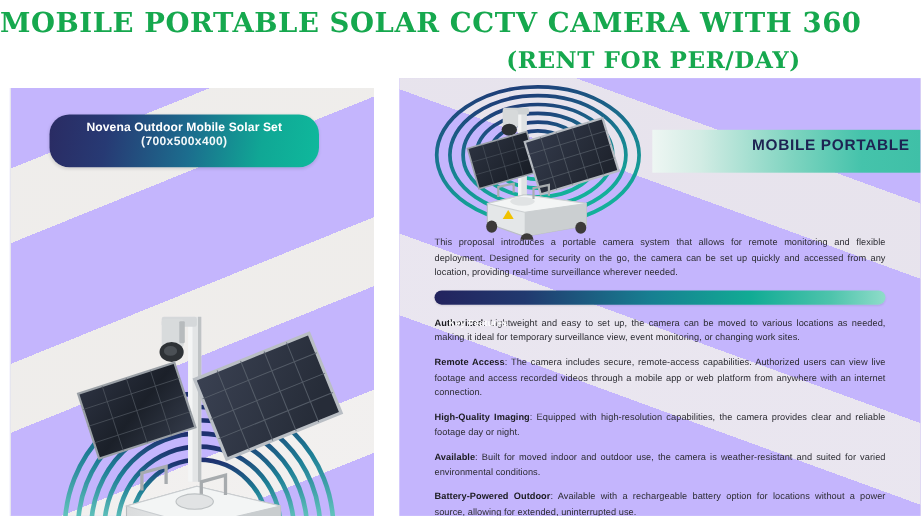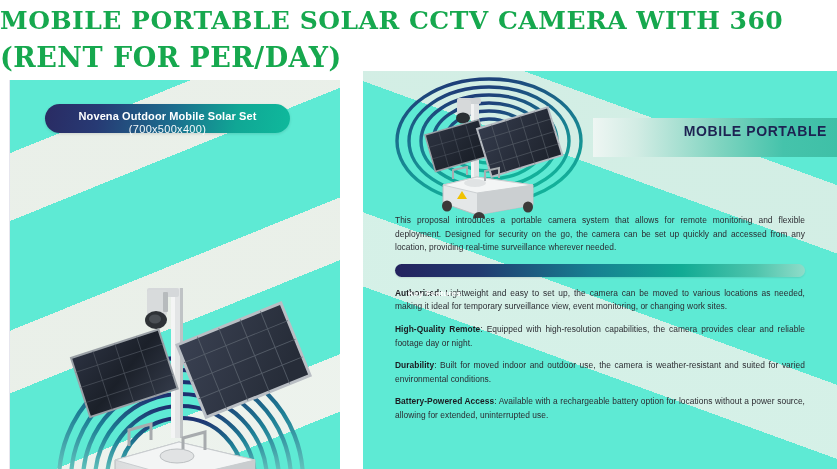--- a/index.html
+++ b/index.html
@@ -6,38 +6,38 @@
   body{
     width:837px;height:469px;overflow:hidden;
     background:#ffffff;
     font-family:"Liberation Sans", sans-serif;
     position:relative;
   }
 
   
   #title-block{
     position:absolute;left:0;top:0;width:728px;height:78px;
-    text-align:left;z-index:5;
+    text-align:right;z-index:5;
   }
   .title-line{
     font-family:"DejaVu Serif", serif;
     font-weight:700;
     color:#16a84e;
     letter-spacing:.5px;
     line-height:1;
     text-transform:uppercase;
     white-space:nowrap;
   }
   #title-line-1{font-size:25px;padding-top:8px;}
-  #title-line-2{font-size:27px;padding-top:11px;}
+  #title-line-2{font-size:21px;padding-top:11px;}
 
   
   .panel{
     position:absolute;
-    background:#5eead4;
+    background:#c4b5fd;
     overflow:hidden;
   }
   #left-panel{
     left:9px;top:80px;width:330px;height:389px;
     border-left:1px solid #e6e6ee;
   }
   #right-panel{
     left:363px;top:71px;width:474px;height:398px;
     border-right:1px solid #dededa;
   }
@@ -56,33 +56,33 @@
     position:absolute;inset:0;pointer-events:none;
     background:
       linear-gradient(200deg, rgba(0,0,0,0) 0%, rgba(0,0,0,0) 20%,
         #f0efe9 20%, #f0efe9 32%, rgba(0,0,0,0) 32%, rgba(0,0,0,0) 55%,
         #f3f2ec 55%, #f3f2ec 68%, rgba(0,0,0,0) 68%);
     opacity:.8;
   }
 
   
   #product-pill{
-    position:absolute;left:45px;top:104px;width:245px;height:29px;
+    position:absolute;left:45px;top:104px;width:245px;height:48px;
     border-radius:18px;
     background:linear-gradient(100deg,#2a2b63 0%,#273a74 22%,#1c6d8e 52%,#10a795 78%,#0fb99c 100%);
     color:#ffffff;text-align:center;
     z-index:4;
     box-shadow:0 1px 3px rgba(0,0,0,.12);
   }
   #pill-title{
     font-size:11px;font-weight:700;letter-spacing:.1px;
     padding-top:6px;line-height:1.1;
   }
   #pill-dims{
-    font-size:11px;font-weight:400;letter-spacing:.3px;
+    font-size:11px;font-weight:700;letter-spacing:.3px;
     padding-top:1px;line-height:1.1;opacity:.95;
   }
 
   
   #left-art{position:absolute;left:9px;top:150px;width:330px;height:319px;}
 
   
   #header-band{
     position:absolute;left:230px;top:47px;width:244px;height:39px;
     background:linear-gradient(90deg,#eef6f3 0%,#d2ece4 18%,#7fd4c0 52%,#45c3ab 78%,#3fc0a7 100%);
@@ -311,31 +311,34 @@
     <p class="para">This proposal introduces a portable camera system that allows for remote monitoring and flexible deployment. Designed for security on the go, the camera can be set up quickly and accessed from any location, providing real-time surveillance wherever needed.</p>
 
     <div id="key-features-bar">
       <span id="key-features-label">Key Features</span>
     </div>
 
     <p class="para">
       <b>Authorized</b><span>:</span><span> Lightweight and easy to set up, the camera can be moved to various locations as needed, making it ideal for temporary surveillance view, event monitoring, or changing work sites.</span>
     </p>
 
-
-    <p class="para">
-      <b>High-Quality Remote</b><span>:</span><span> Equipped with high-resolution capabilities, the camera provides clear and reliable footage day or night.</span>
-    </p>
-
-    <p class="para">
-      <b>Durability</b><span>:</span><span> Built for moved indoor and outdoor use, the camera is weather-resistant and suited for varied environmental conditions.</span>
-    </p>
-
-    <p class="para">
-      <b>Battery-Powered Access</b><span>:</span><span> Available with a rechargeable battery option for locations without a power source, allowing for extended, uninterrupted use.</span>
+    <p class="para">
+      <b>Remote Access</b><span>:</span><span> The camera includes secure, remote-access capabilities. Authorized users can view live footage and access recorded videos through a mobile app or web platform from anywhere with an internet connection.</span>
+    </p>
+
+    <p class="para">
+      <b>High-Quality Imaging</b><span>:</span><span> Equipped with high-resolution capabilities, the camera provides clear and reliable footage day or night.</span>
+    </p>
+
+    <p class="para">
+      <b>Available</b><span>:</span><span> Built for moved indoor and outdoor use, the camera is weather-resistant and suited for varied environmental conditions.</span>
+    </p>
+
+    <p class="para">
+      <b>Battery-Powered Outdoor</b><span>:</span><span> Available with a rechargeable battery option for locations without a power source, allowing for extended, uninterrupted use.</span>
     </p>
 
   </div>
 </div>
 
 <div id="product-pill">
   <div id="pill-title">Novena Outdoor Mobile Solar Set</div>
   <div id="pill-dims">(700x500x400)</div>
 </div>
 

